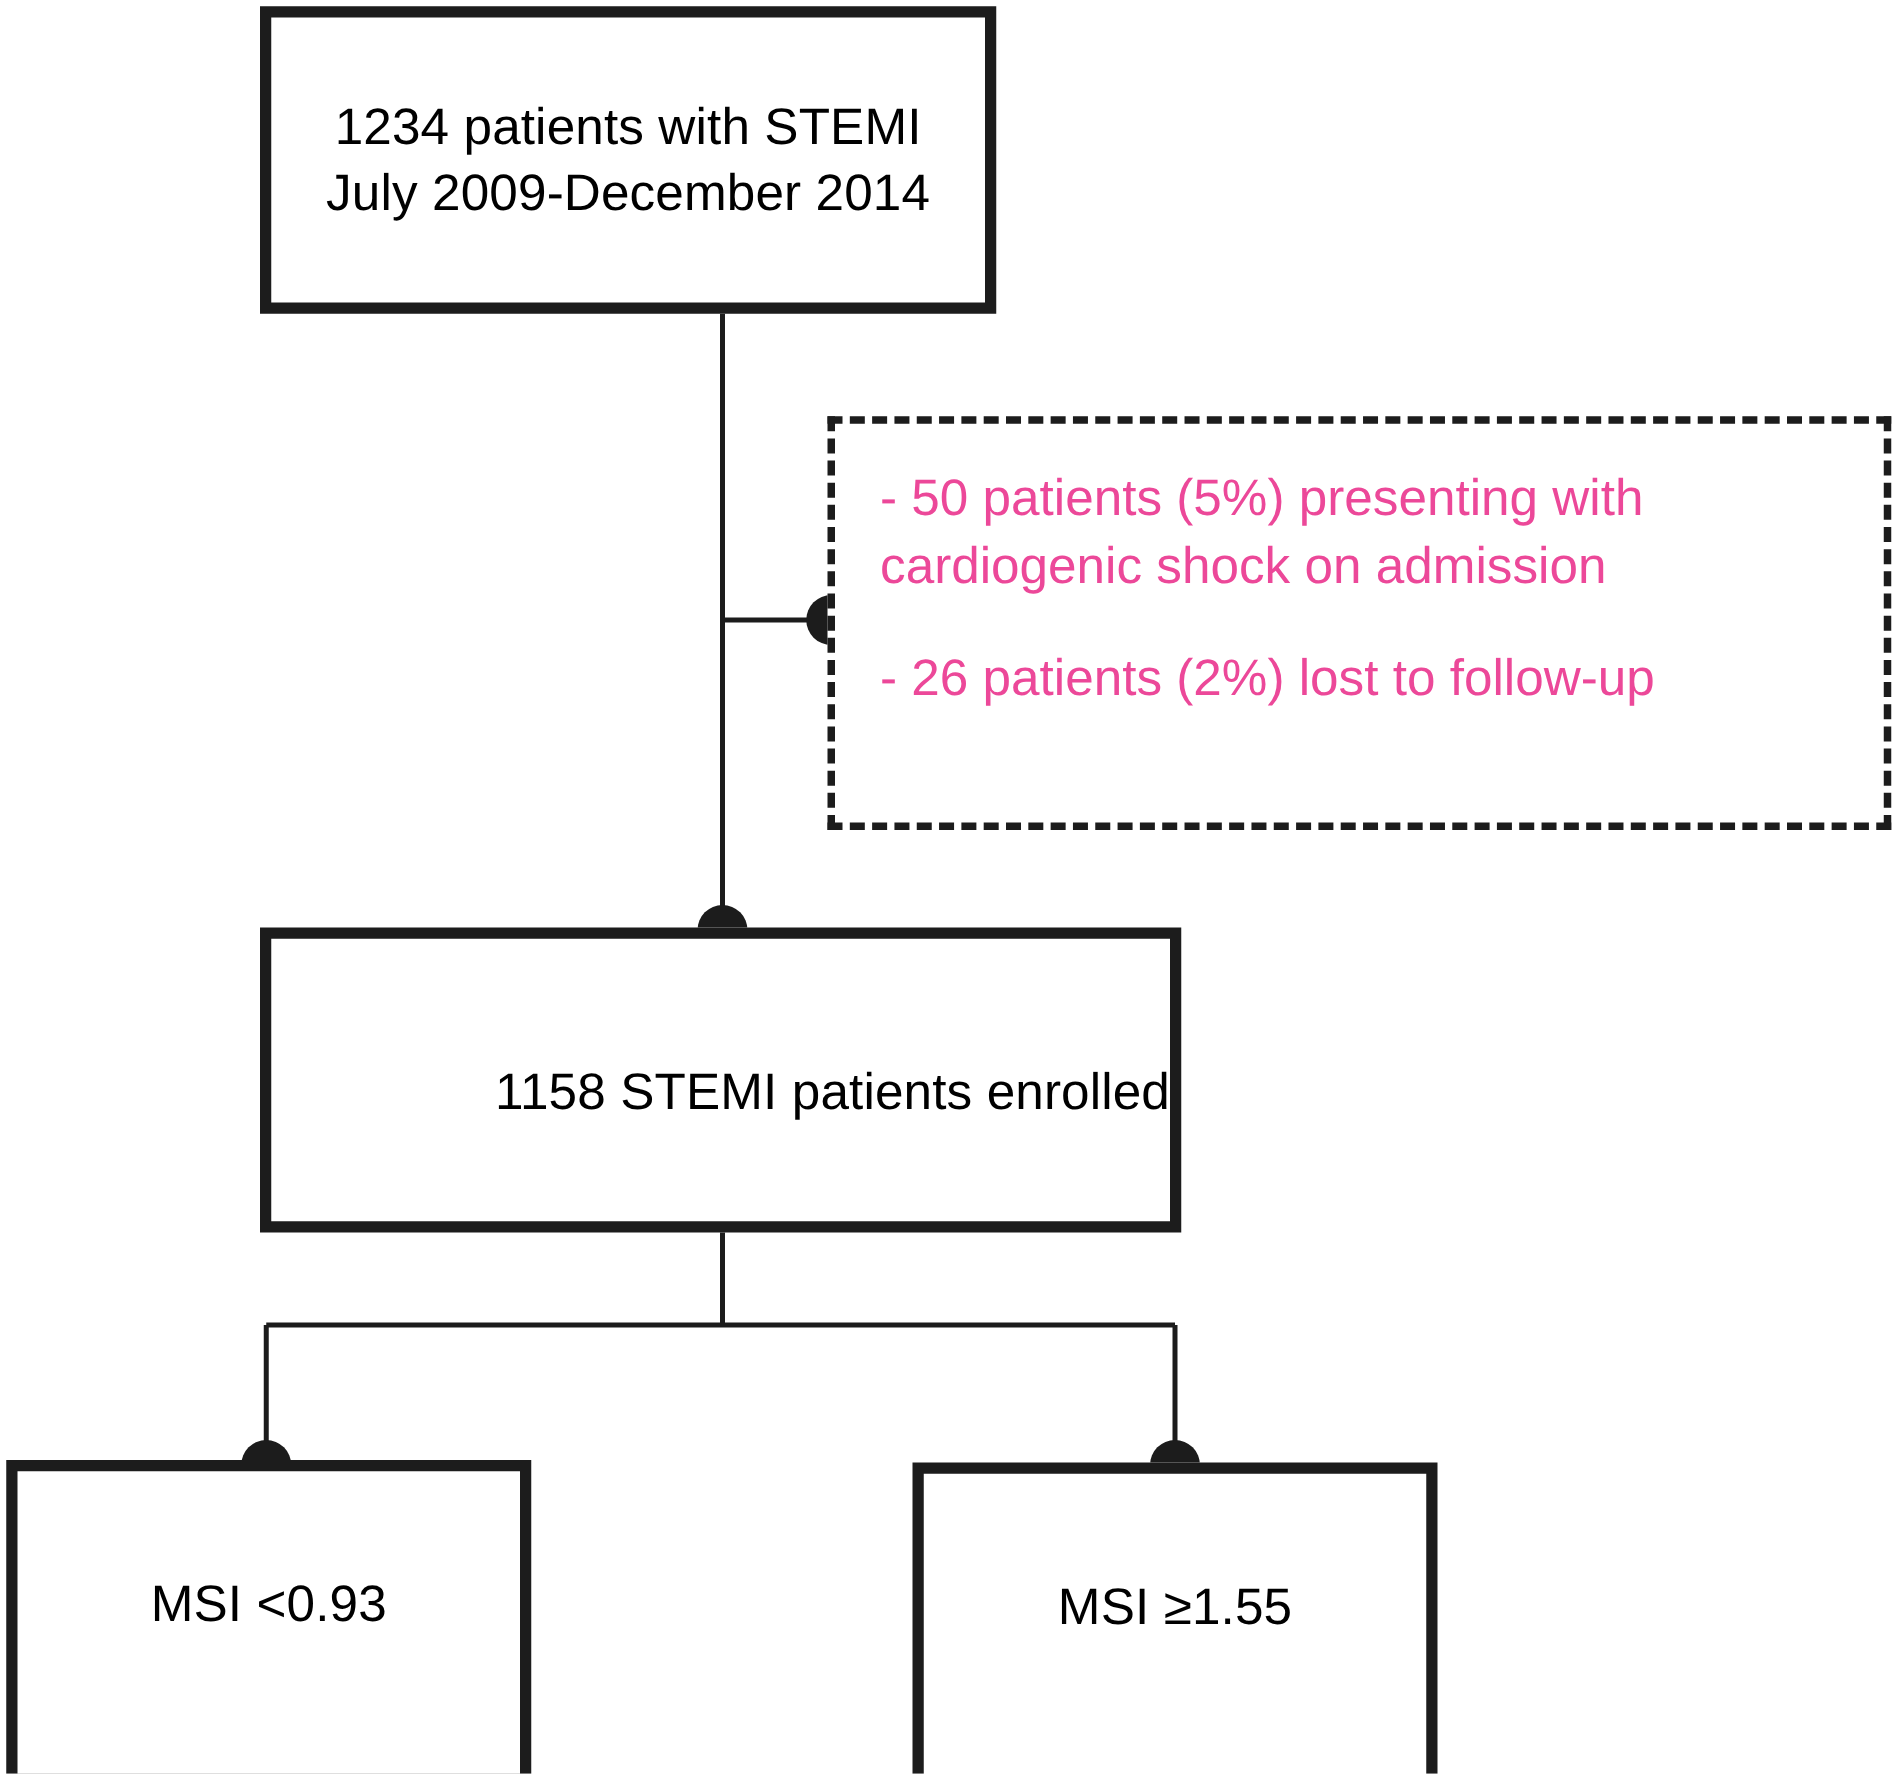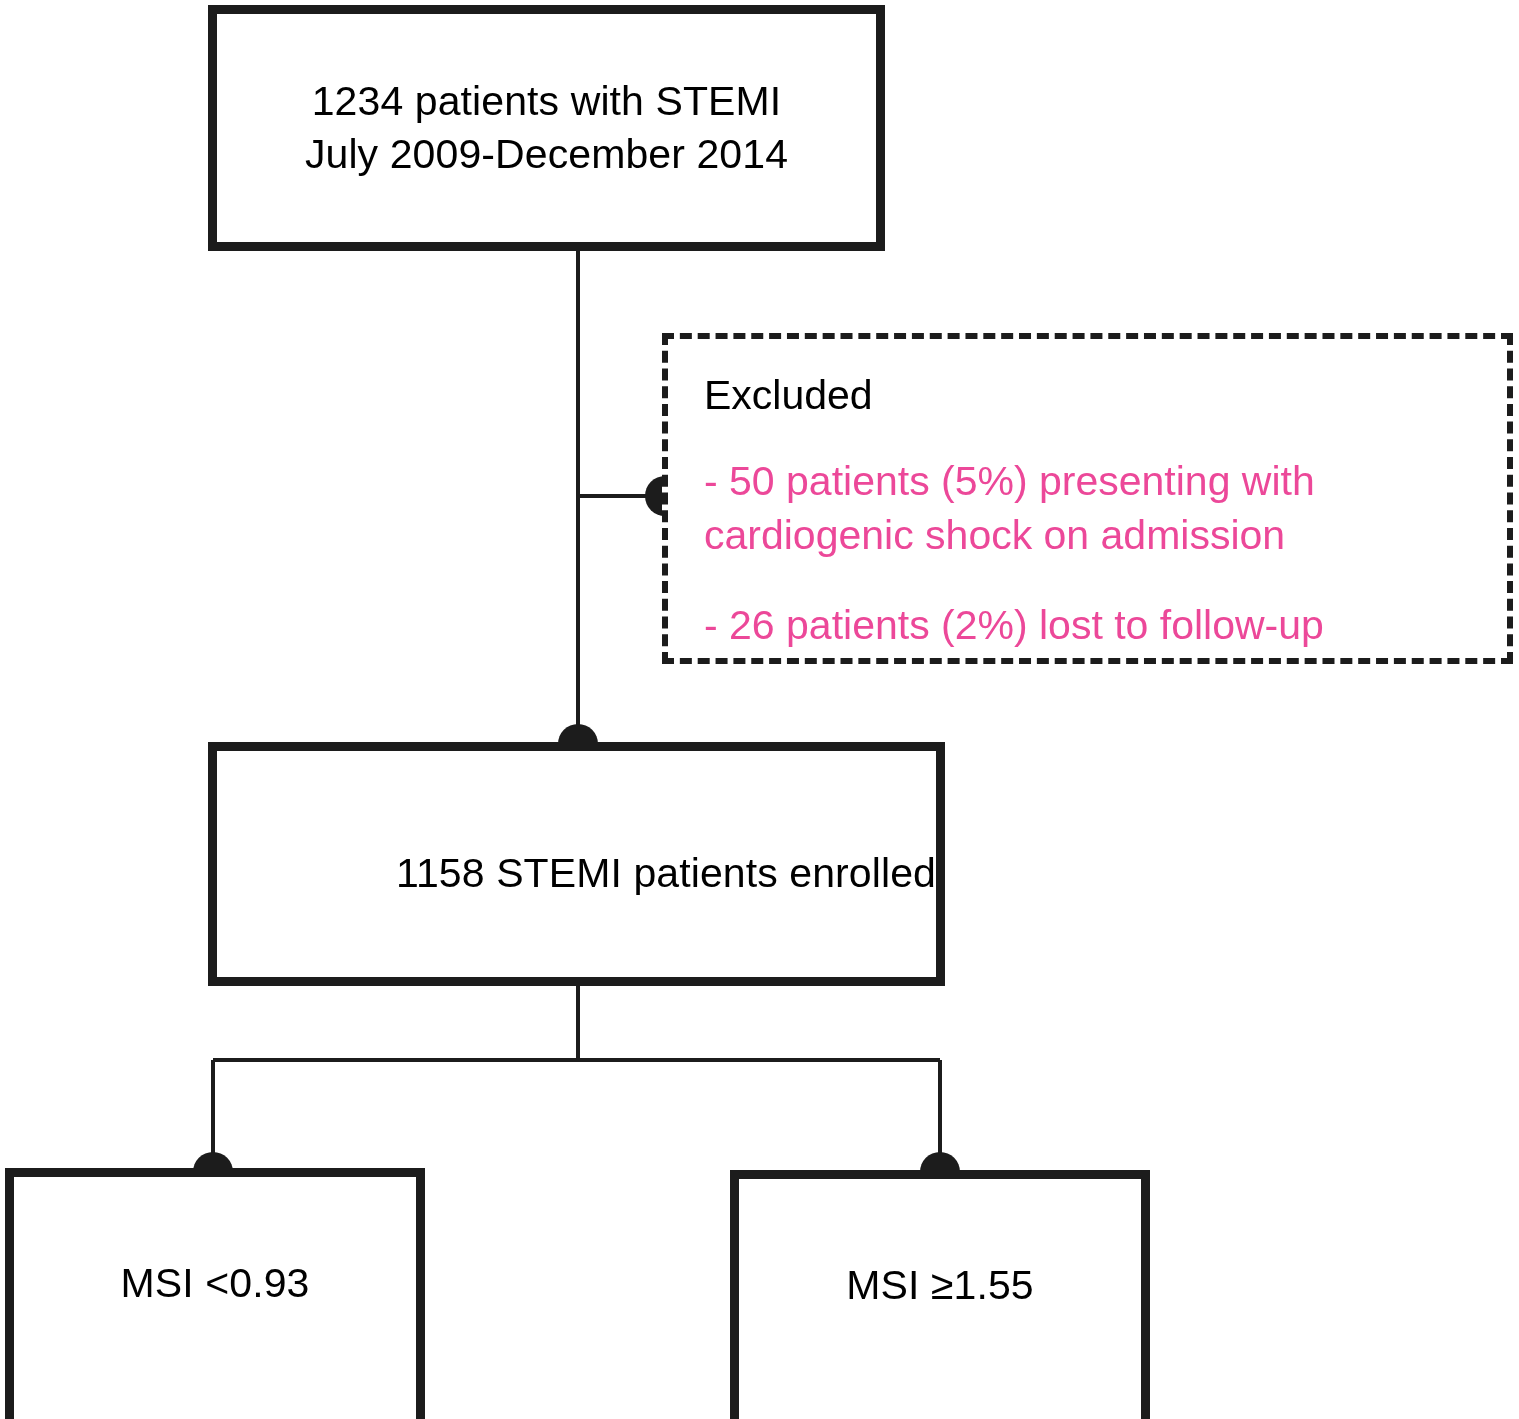--- a/index.html
+++ b/index.html
@@ -38,21 +38,21 @@
   .node-text {
     text-align: center;
     color: #000000;
     font-size: 41px;
     line-height: 1.30;
     letter-spacing: 0.1px;
     white-space: pre-line;
   }
 
   
-  #box-cohort      { left: 208px;  top: 5px;    width: 677px; height: 246px; }
+  #box-cohort      { left: 208px;  top: 5px;    width: 589px; height: 246px; }
   #box-enrolled    { left: 208px;  top: 742px;  width: 737px; height: 244px; justify-content: flex-end; }
   #box-msi-low     { left: 5px;    top: 1168px; width: 420px; height: 260px; }
   #box-msi-high    { left: 730px;  top: 1170px; width: 420px; height: 260px; }
 
   #box-excluded {
     position: absolute;
     left: 662px;
     top: 333px;
     width: 851px;
     height: 331px;
@@ -109,21 +109,20 @@
       <circle cx="940" cy="1172" r="20"></circle>
     </g>
   </svg>
 
   <div class="node-box solid-box" id="box-cohort">
     <div class="node-text">1234 patients with STEMI
 July 2009-December 2014</div>
   </div>
 
   <div id="box-excluded">
-    <div class="excl-title">Excluded</div>
     <div class="excl-item">- 50 patients (5%) presenting with
 cardiogenic shock on admission</div>
     <div class="excl-item">- 26 patients (2%) lost to follow-up</div>
   </div>
 
   <div class="node-box solid-box" id="box-enrolled">
     <div class="node-text">1158 STEMI patients enrolled</div>
   </div>
 
   <div class="node-box solid-box" id="box-msi-low">

